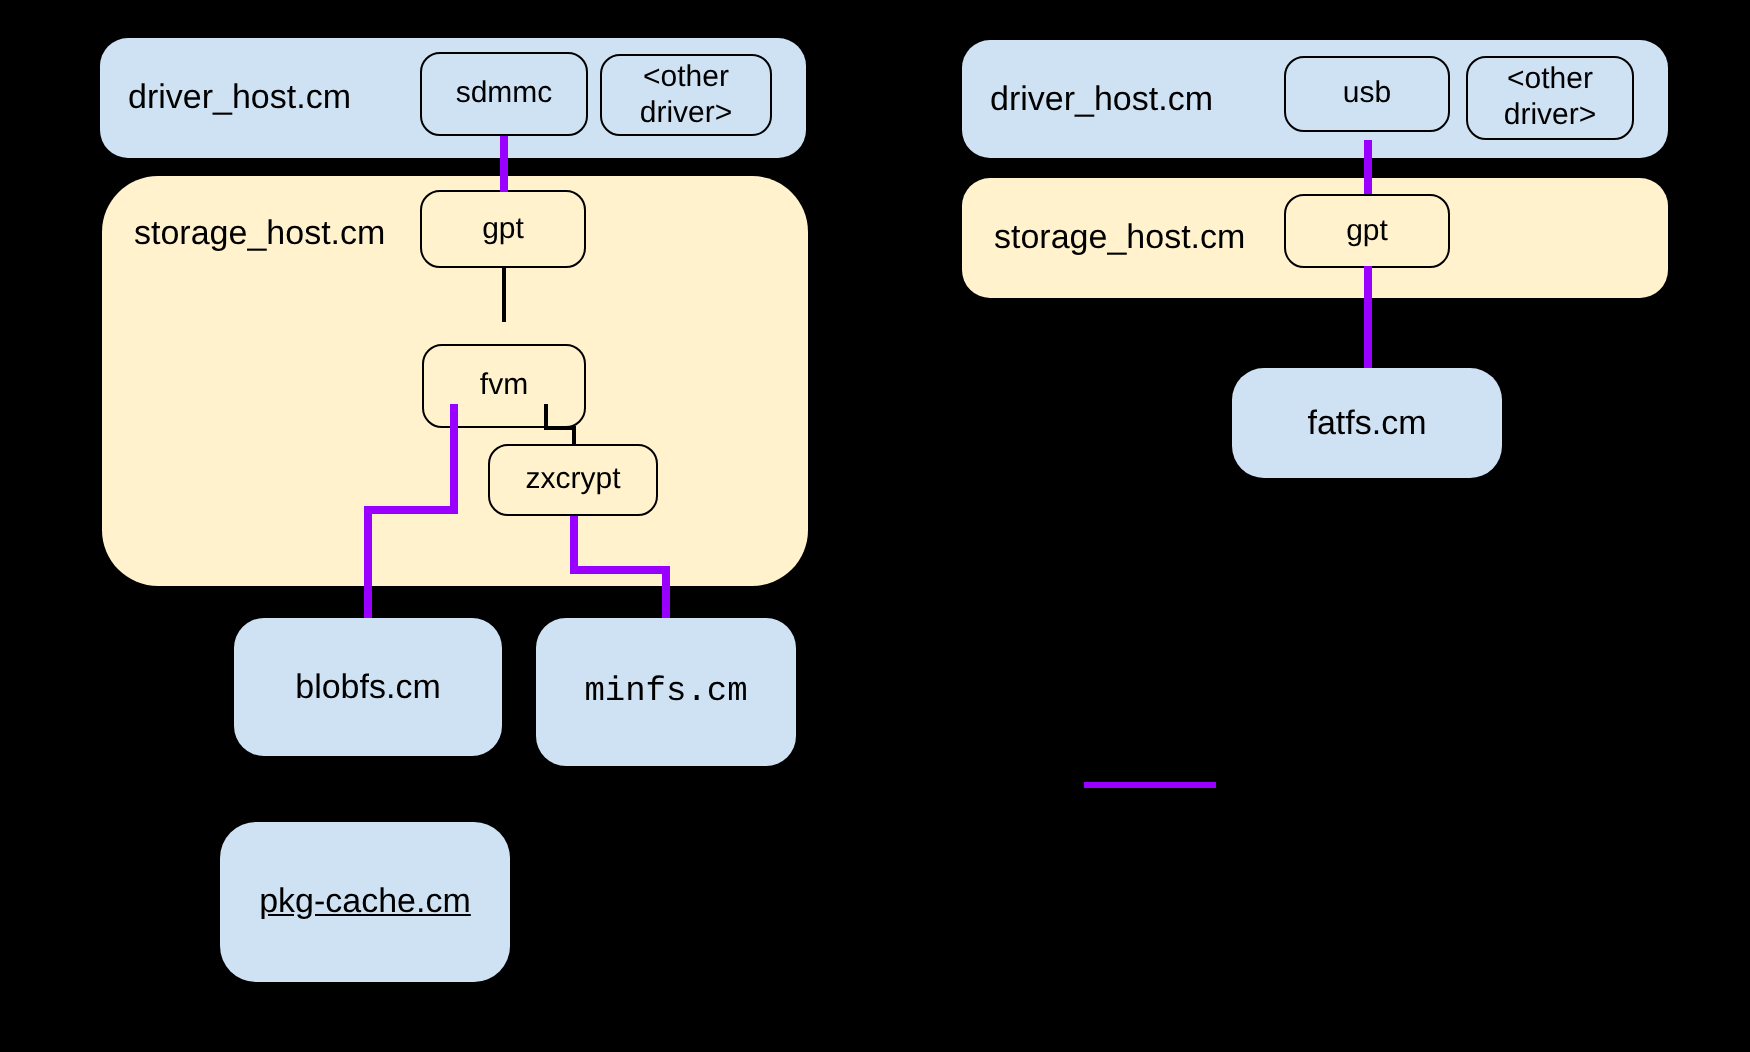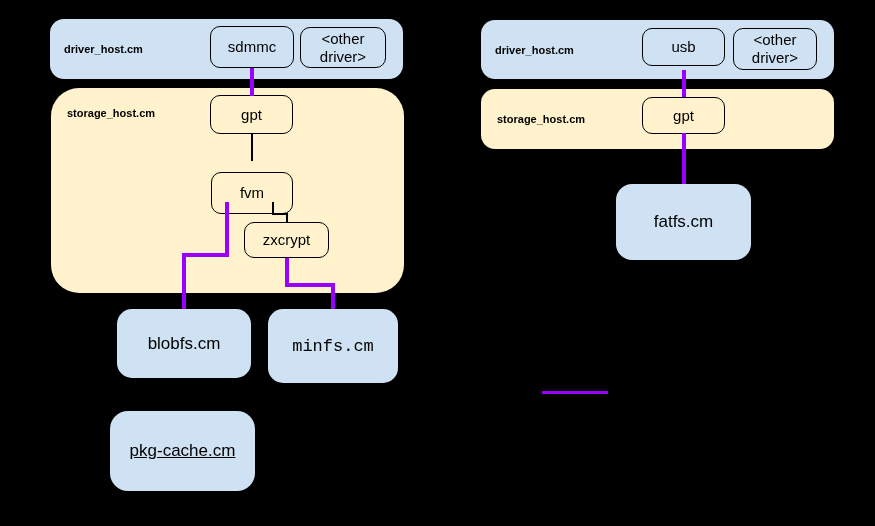--- a/index.html
+++ b/index.html
@@ -9,21 +9,21 @@
     background: var(--background, #000);
     font-family: "Liberation Sans", sans-serif;
     color: var(--text, #000);
     overflow: hidden;
   }
   .container { position: absolute; box-sizing: border-box; }
   .host-blue   { background: var(--host-blue, #cfe2f3); }
   .host-yellow { background: var(--host-yellow, #fff2cc); }
   .container-label {
     position: absolute; left: 14px; top: 50%; transform: translateY(-50%);
-    font-size: 11px; white-space: nowrap; font-weight: bold;
+    font-size: 17px; white-space: nowrap;
   }
   .container-label.label-top { top: 19px; transform: none; left: 16px; }
   .node {
     position: absolute; box-sizing: border-box;
     border: 1.6px solid var(--node-border, #000);
     border-radius: 10px;
     display: flex; align-items: center; justify-content: center;
     font-size: 15px; text-align: center; line-height: 1.18;
     padding: 12px 3px;
   }
@@ -89,21 +89,21 @@
     </div>
   </div>
 
   <div class="container host-yellow" style="left:481px; top:89px; width:353px; height:60px; border-radius:14px;">
     <span class="container-label" style="left:16px;">storage_host.cm</span>
     <div class="node" style="left:161px; top:8px; width:83px; height:37px;">
       <span>gpt</span>
     </div>
   </div>
 
-  <div class="fs-box" style="left:616px; top:184px; width:135px; height:76px; border-radius:16px;">
+  <div class="fs-box" style="left:616px; top:184px; width:135px; height:55px; border-radius:16px;">
     <span>fatfs.cm</span>
   </div>
 
   <div class="seg purple" style="left:250px; top:68px; width:4px; height:28px;"></div>
   <div class="seg black" style="left:251px; top:134px; width:2px; height:27px;"></div>
   <div class="seg black" style="left:272px; top:202px; width:2px; height:13px;"></div>
   <div class="seg black" style="left:272px; top:213px; width:16px; height:2px;"></div>
   <div class="seg black" style="left:286px; top:213px; width:2px; height:10px;"></div>
   <div class="seg purple" style="left:225px; top:202px; width:4px; height:55px;"></div>
   <div class="seg purple" style="left:182px; top:253px; width:47px; height:4px;"></div>

